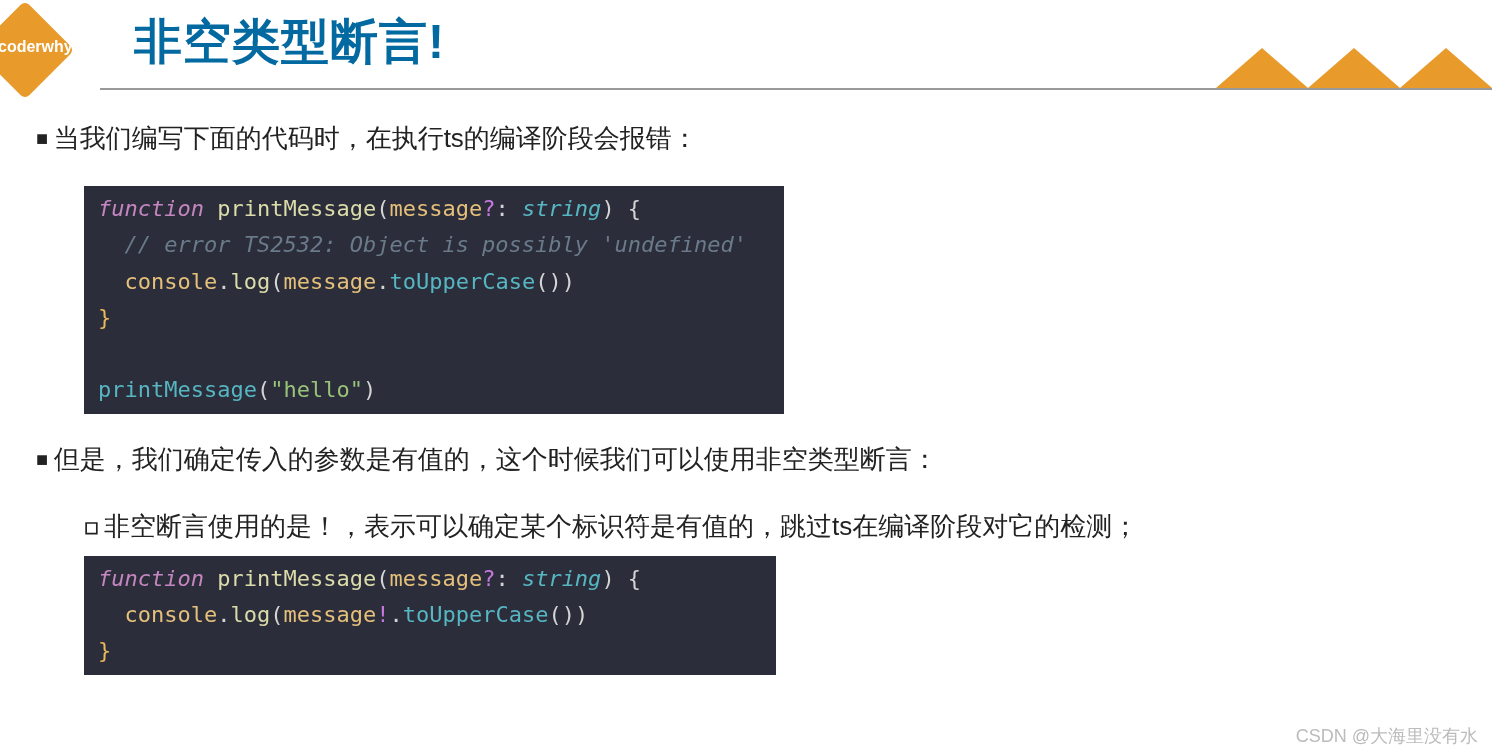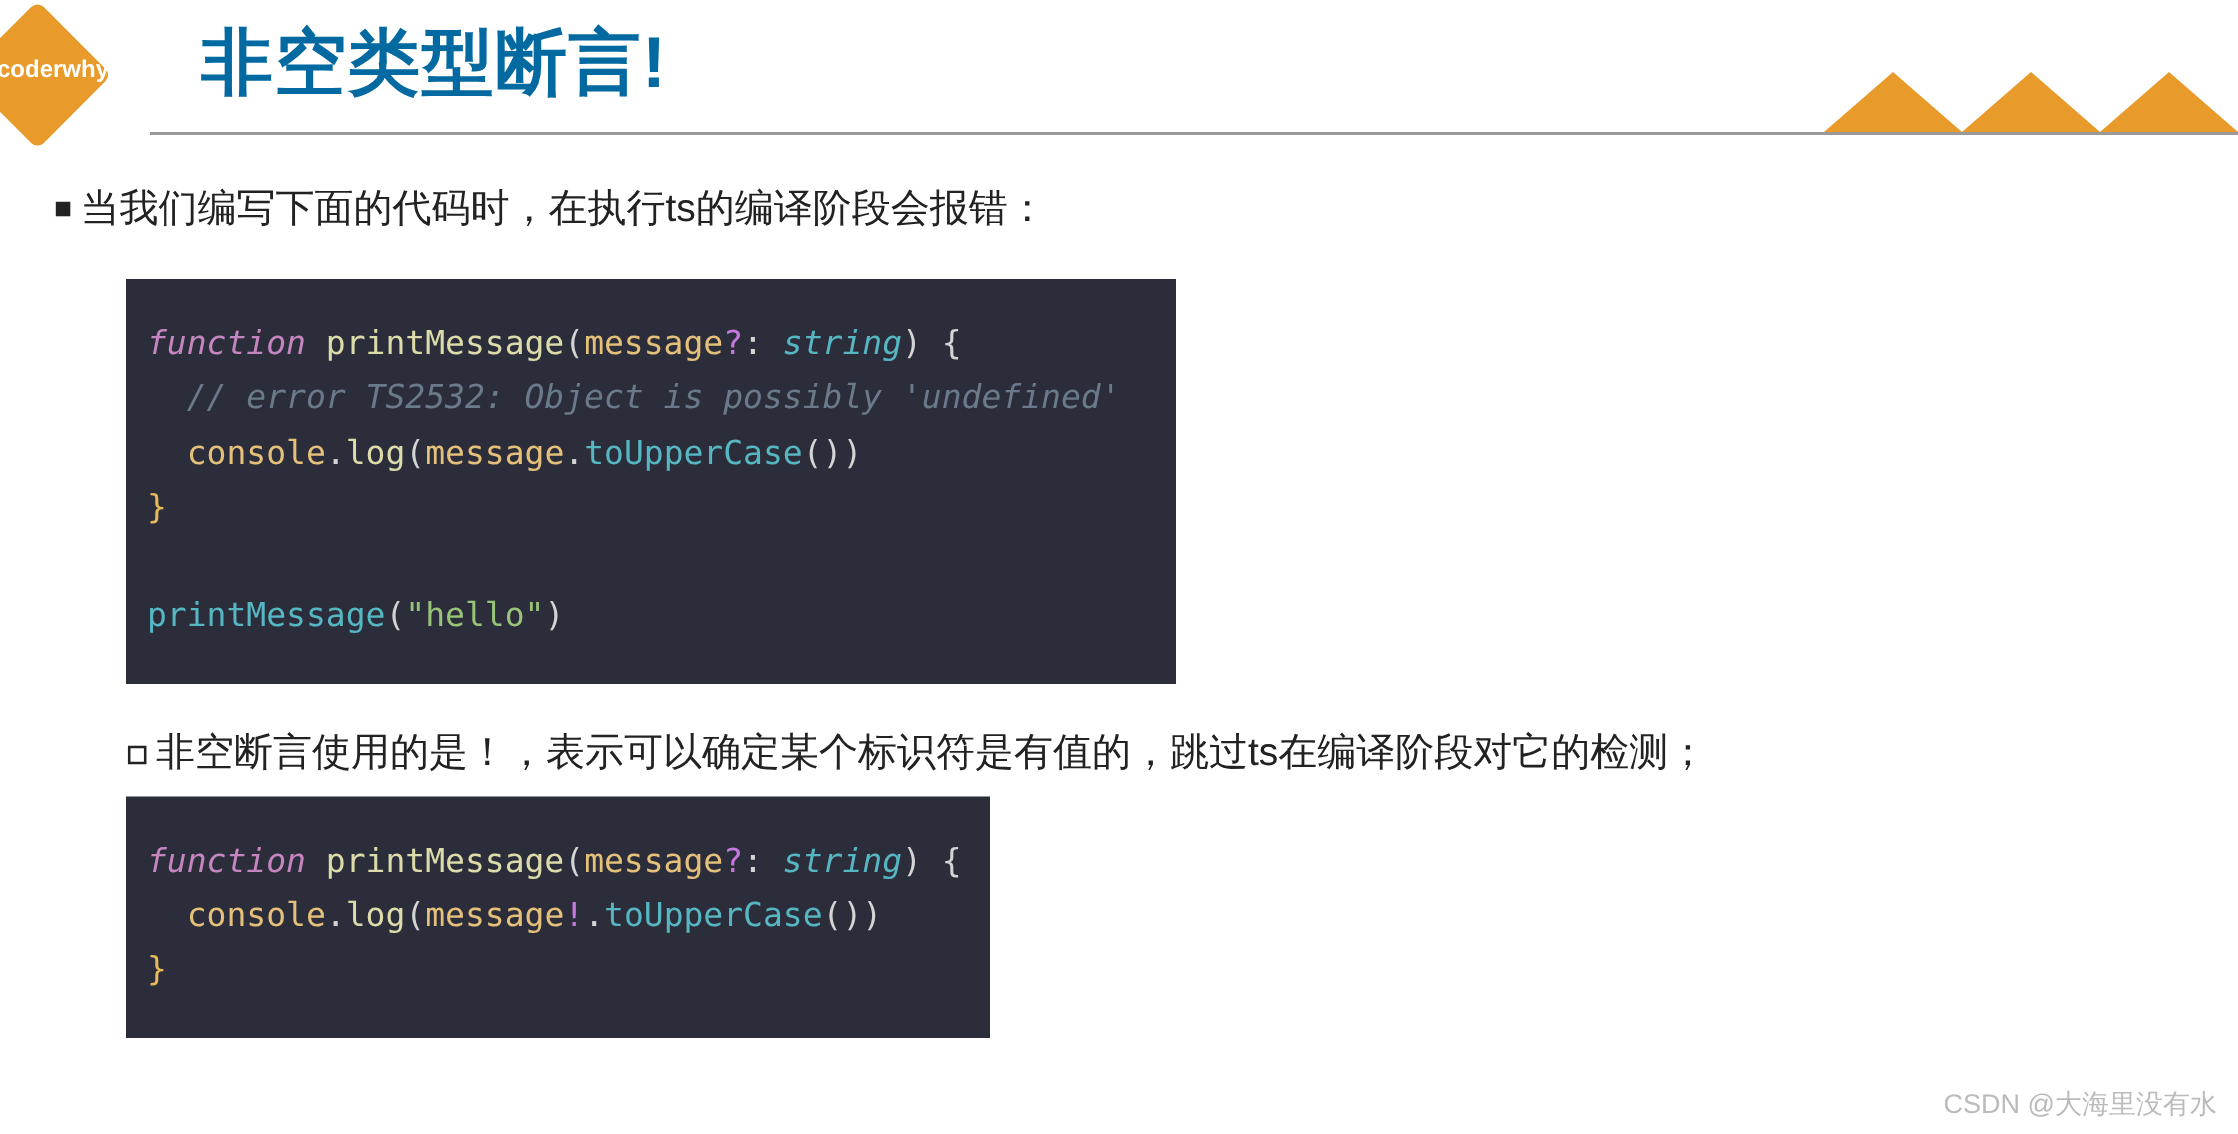--- a/index.html
+++ b/index.html
@@ -101,21 +101,21 @@
     font-size: 18px;
     font-weight: bold;
     vertical-align: 2px;
   }
   .code-block {
     background: #2b2d3a;
     color: #d4d4d4;
     font-family: "Consolas", "Menlo", monospace;
     font-size: 22px;
     line-height: 1.65;
-    padding: 26px 14px;
+    padding: 5px 14px;
     margin-left: 48px;
     margin-bottom: 26px;
     width: 700px;
     white-space: pre;
   }
   .tok-kw { color: #c586c0; font-style: italic; }
   .tok-fn { color: #dcdcaa; }
   .tok-fn-call { color: #56b6c2; }
   .tok-param { color: #e5c07b; }
   .tok-type { color: #56b6c2; font-style: italic; }
@@ -156,21 +156,22 @@
 
   <div class="bullet-1">当我们编写下面的代码时，在执行ts的编译阶段会报错：</div>
 
   <div class="code-block"><span class="tok-kw">function</span> <span class="tok-fn">printMessage</span><span class="tok-punc">(</span><span class="tok-param">message</span><span class="tok-op">?</span><span class="tok-punc">: </span><span class="tok-type">string</span><span class="tok-punc">) {</span>
   <span class="tok-comment">// error TS2532: Object is possibly 'undefined'</span>
   <span class="tok-obj">console</span><span class="tok-punc">.</span><span class="tok-fn">log</span><span class="tok-punc">(</span><span class="tok-param">message</span><span class="tok-punc">.</span><span class="tok-fn-call">toUpperCase</span><span class="tok-punc">())</span>
 <span class="tok-brace">}</span>
 
 <span class="tok-fn-call">printMessage</span><span class="tok-punc">(</span><span class="tok-str">"hello"</span><span class="tok-punc">)</span></div>
 
+  <div class="bullet-1">但是，我们确定传入的参数是有值的，这个时候我们可以使用非空类型断言：</div>
   <div class="bullet-2">非空断言使用的是！，表示可以确定某个标识符是有值的，跳过ts在编译阶段对它的检测；</div>
 
-  <div class="code-block" style="width:576px;margin-bottom:0;"><span class="tok-kw">function</span> <span class="tok-fn">printMessage</span><span class="tok-punc">(</span><span class="tok-param">message</span><span class="tok-op">?</span><span class="tok-punc">: </span><span class="tok-type">string</span><span class="tok-punc">) {</span>
+  <div class="code-block" style="width:692px;margin-bottom:0;"><span class="tok-kw">function</span> <span class="tok-fn">printMessage</span><span class="tok-punc">(</span><span class="tok-param">message</span><span class="tok-op">?</span><span class="tok-punc">: </span><span class="tok-type">string</span><span class="tok-punc">) {</span>
   <span class="tok-obj">console</span><span class="tok-punc">.</span><span class="tok-fn">log</span><span class="tok-punc">(</span><span class="tok-param">message</span><span class="tok-op">!</span><span class="tok-punc">.</span><span class="tok-fn-call">toUpperCase</span><span class="tok-punc">())</span>
 <span class="tok-brace">}</span></div>
 
 </div>
 
 <div class="watermark">CSDN @大海里没有水</div>
 
 </body></html>

